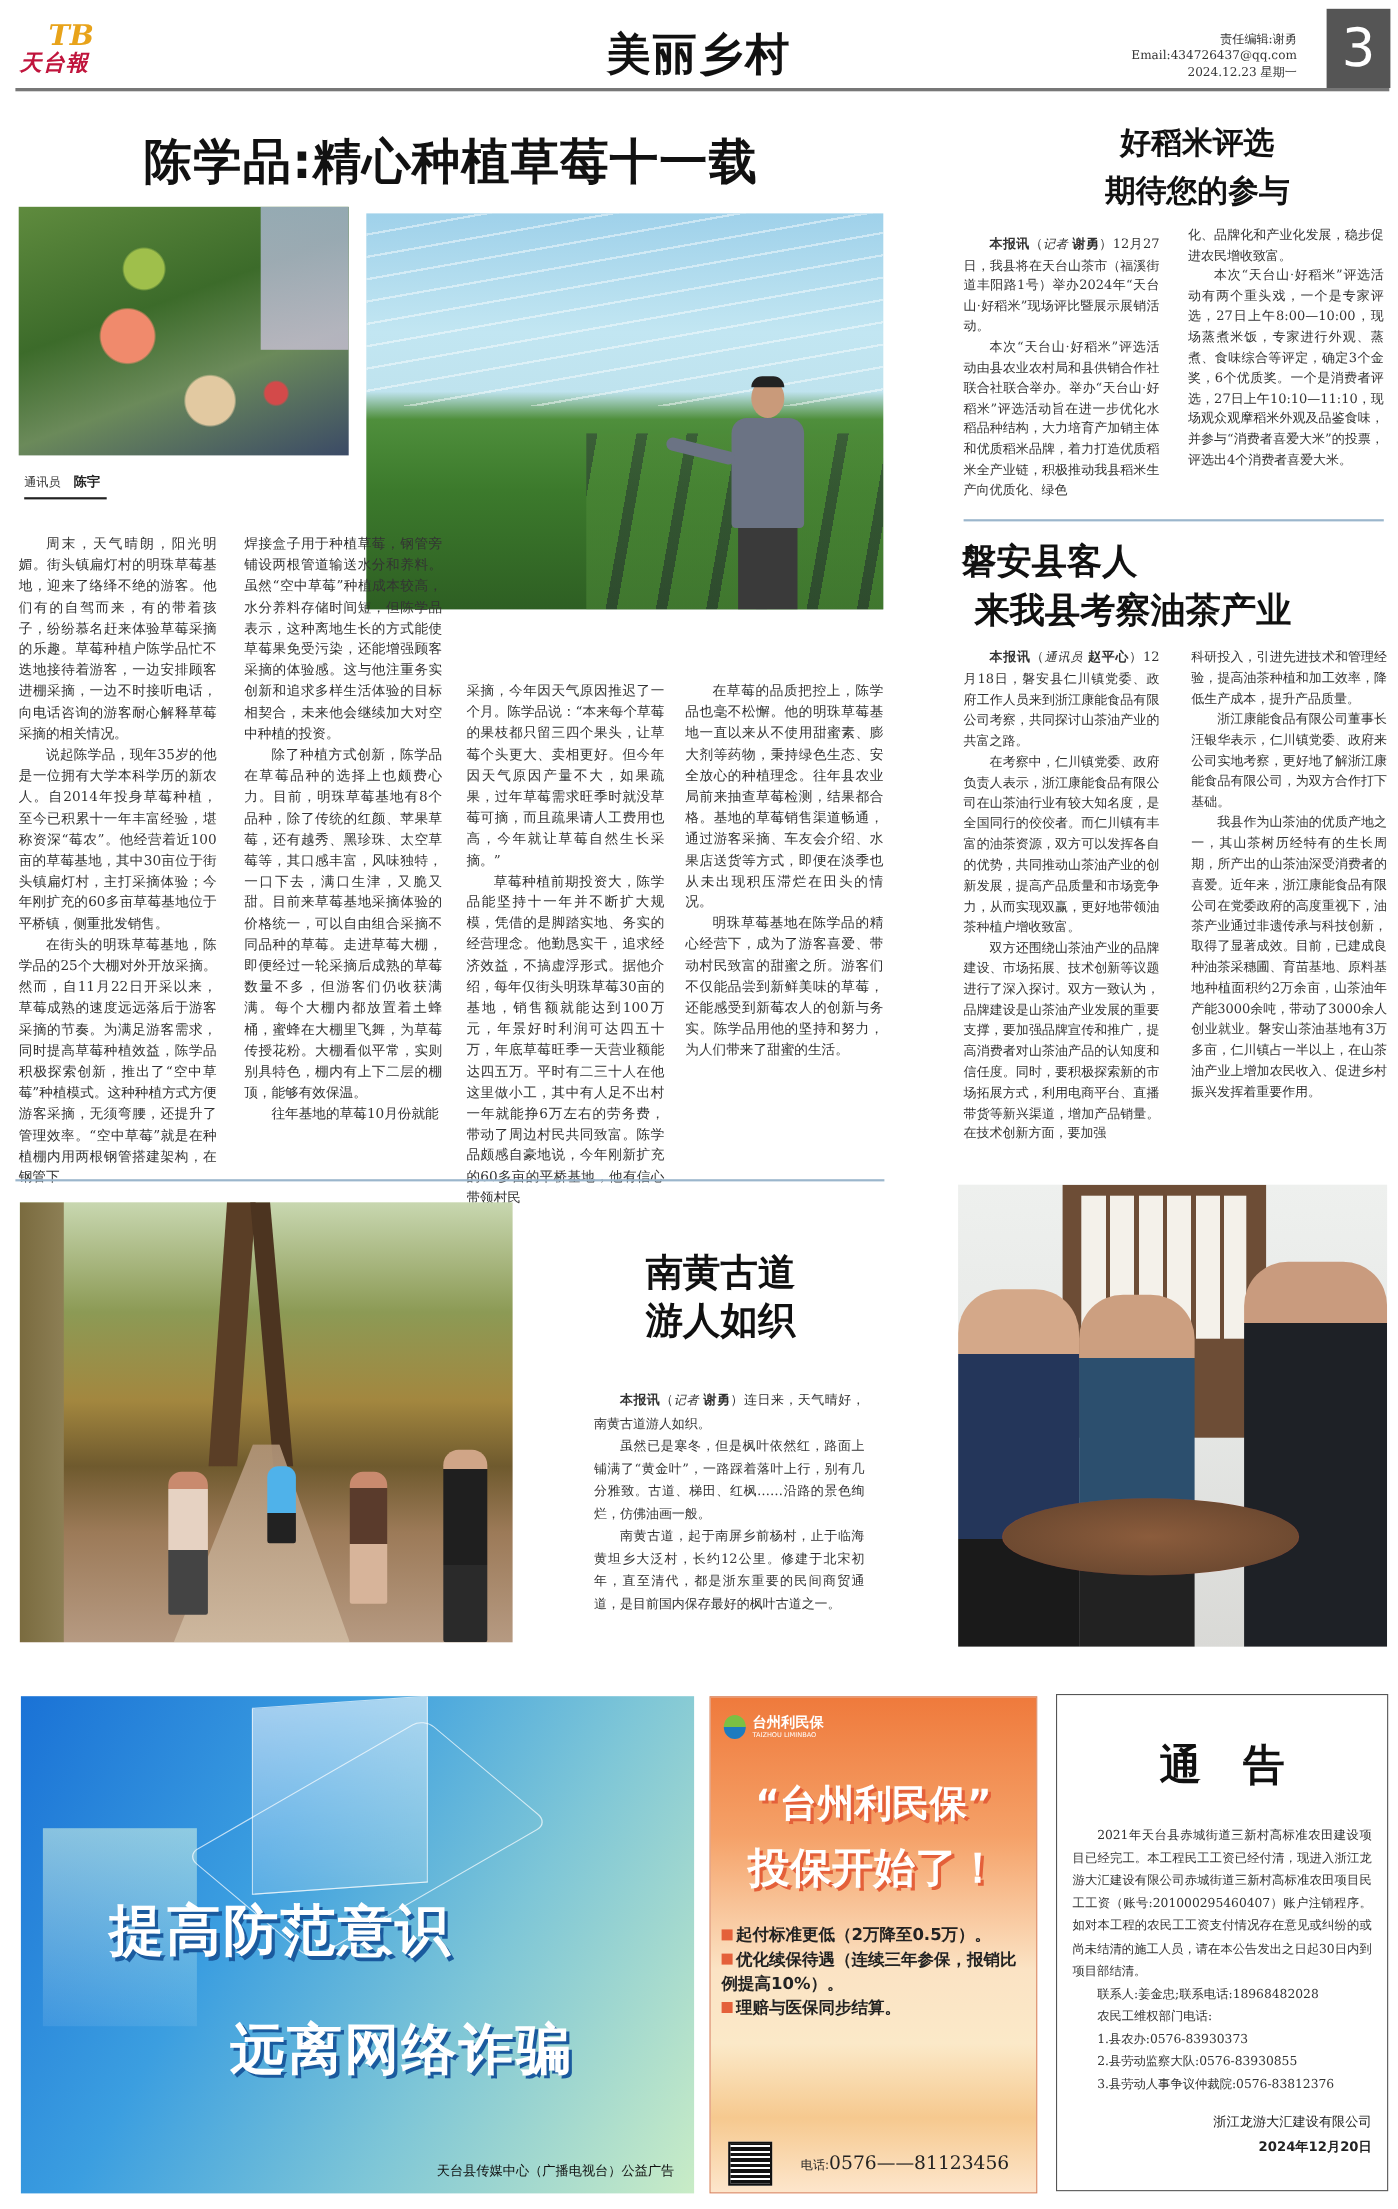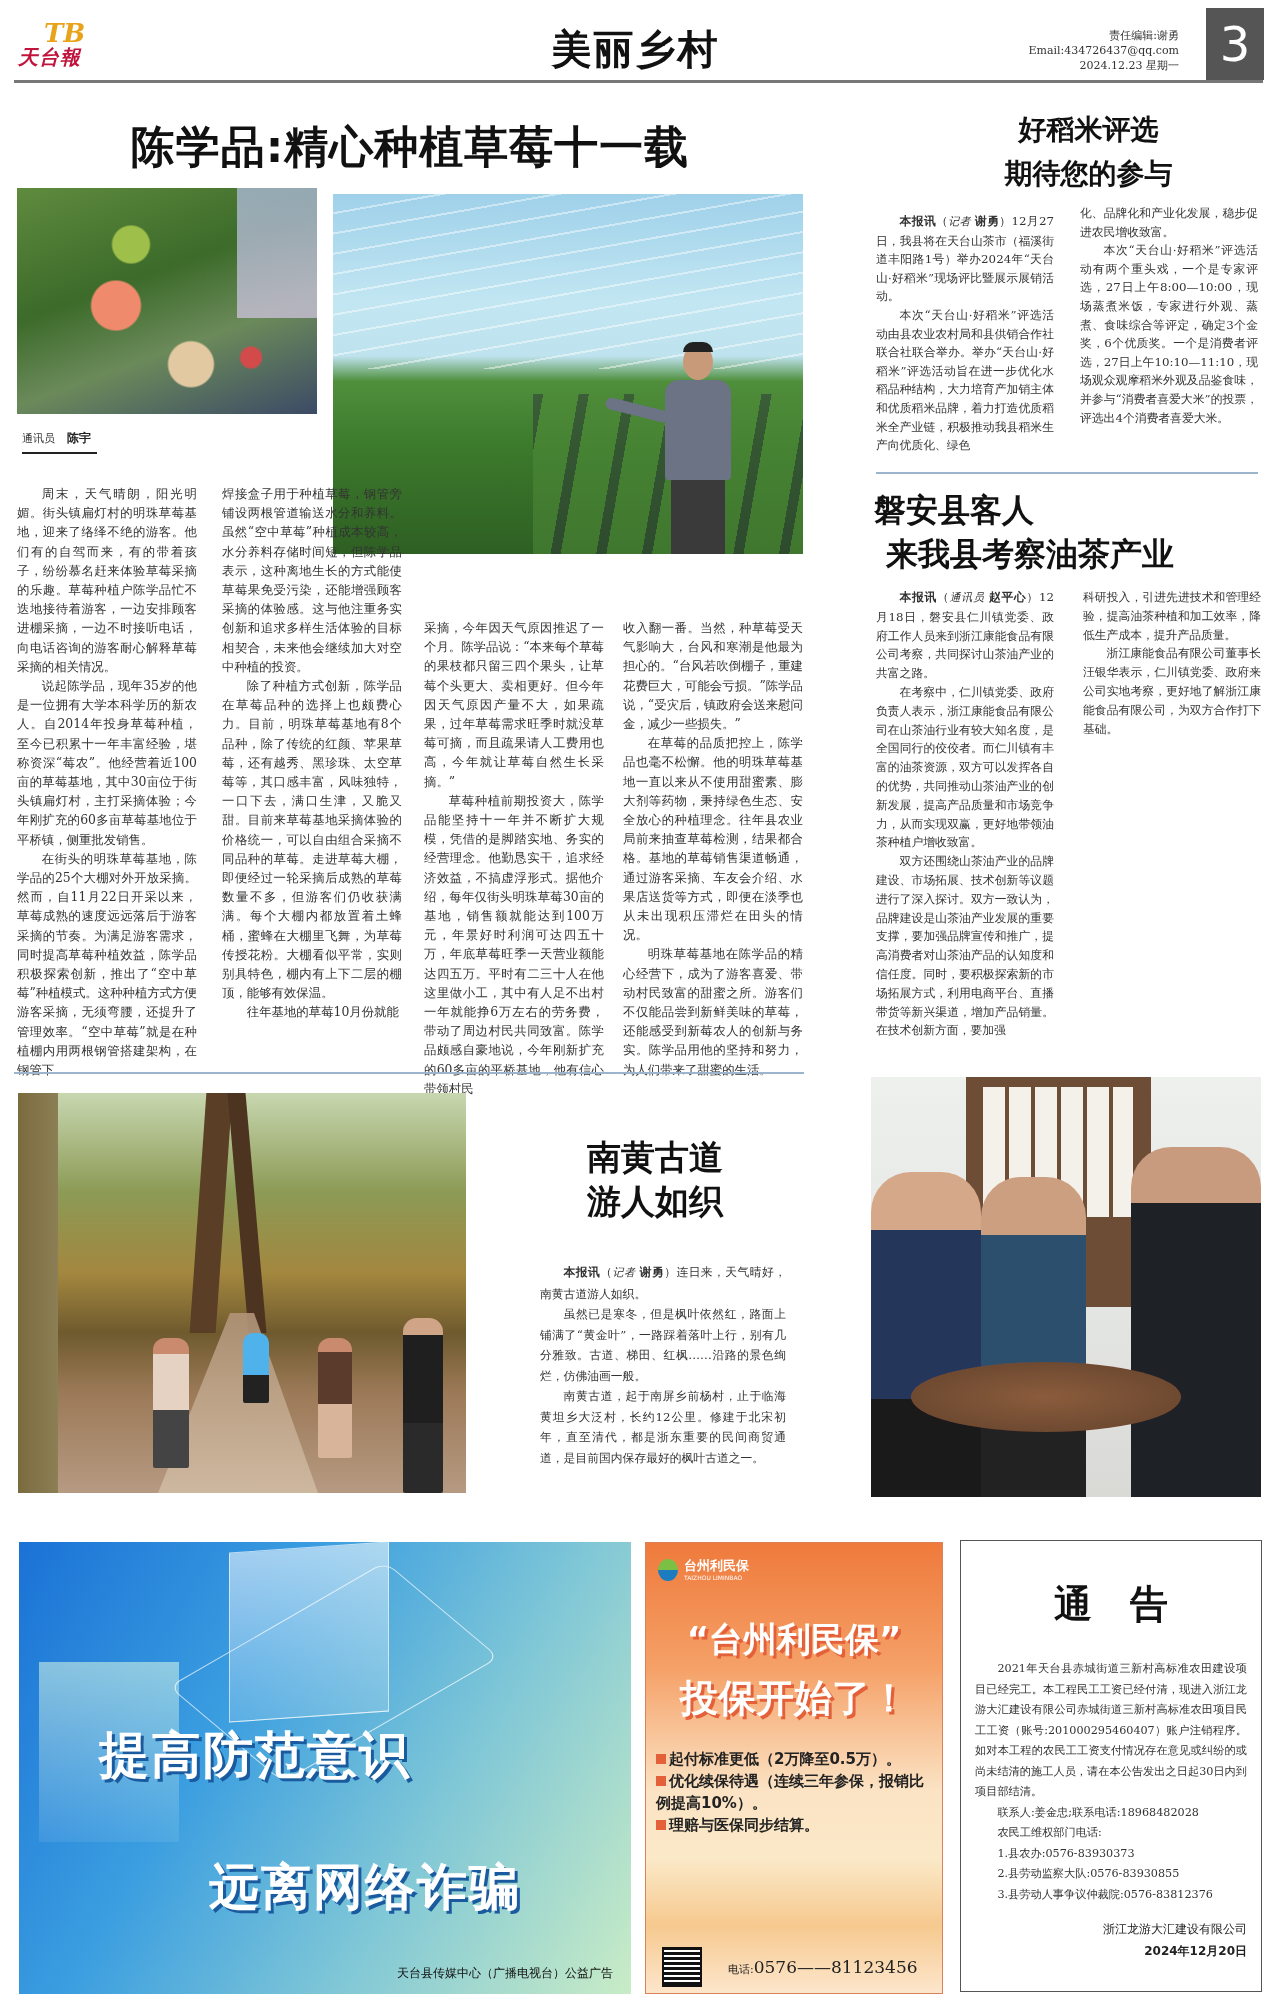--- a/index.html
+++ b/index.html
@@ -82,21 +82,20 @@
 <div class="col" style="left:222px;top:484px;width:180px;">
   <p style="text-indent:0">焊接盒子用于种植草莓，钢管旁铺设两根管道输送水分和养料。虽然“空中草莓”种植成本较高，水分养料存储时间短，但陈学品表示，这种离地生长的方式能使草莓果免受污染，还能增强顾客采摘的体验感。这与他注重务实创新和追求多样生活体验的目标相契合，未来他会继续加大对空中种植的投资。</p>
   <p>除了种植方式创新，陈学品在草莓品种的选择上也颇费心力。目前，明珠草莓基地有8个品种，除了传统的红颜、苹果草莓，还有越秀、黑珍珠、太空草莓等，其口感丰富，风味独特，一口下去，满口生津，又脆又甜。目前来草莓基地采摘体验的价格统一，可以自由组合采摘不同品种的草莓。走进草莓大棚，即便经过一轮采摘后成熟的草莓数量不多，但游客们仍收获满满。每个大棚内都放置着土蜂桶，蜜蜂在大棚里飞舞，为草莓传授花粉。大棚看似平常，实则别具特色，棚内有上下二层的棚顶，能够有效保温。</p>
   <p>往年基地的草莓10月份就能</p>
 </div>
 <div class="col" style="left:424px;top:618px;width:180px;">
   <p style="text-indent:0">采摘，今年因天气原因推迟了一个月。陈学品说：“本来每个草莓的果枝都只留三四个果头，让草莓个头更大、卖相更好。但今年因天气原因产量不大，如果疏果，过年草莓需求旺季时就没草莓可摘，而且疏果请人工费用也高，今年就让草莓自然生长采摘。”</p>
   <p>草莓种植前期投资大，陈学品能坚持十一年并不断扩大规模，凭借的是脚踏实地、务实的经营理念。他勤恳实干，追求经济效益，不搞虚浮形式。据他介绍，每年仅街头明珠草莓30亩的基地，销售额就能达到100万元，年景好时利润可达四五十万，年底草莓旺季一天营业额能达四五万。平时有二三十人在他这里做小工，其中有人足不出村一年就能挣6万左右的劳务费，带动了周边村民共同致富。陈学品颇感自豪地说，今年刚新扩充的60多亩的平桥基地，他有信心带领村民</p>
 </div>
 <div class="col" style="left:623px;top:618px;width:180px;">
-  <p style="text-indent:0">收入翻一番。当然，种草莓受天气影响大，台风和寒潮是他最为担心的。“台风若吹倒棚子，重建花费巨大，可能会亏损。”陈学品说，“受灾后，镇政府会送来慰问金，减少一些损失。”</p>
   <p>在草莓的品质把控上，陈学品也毫不松懈。他的明珠草莓基地一直以来从不使用甜蜜素、膨大剂等药物，秉持绿色生态、安全放心的种植理念。往年县农业局前来抽查草莓检测，结果都合格。基地的草莓销售渠道畅通，通过游客采摘、车友会介绍、水果店送货等方式，即便在淡季也从未出现积压滞烂在田头的情况。</p>
   <p>明珠草莓基地在陈学品的精心经营下，成为了游客喜爱、带动村民致富的甜蜜之所。游客们不仅能品尝到新鲜美味的草莓，还能感受到新莓农人的创新与务实。陈学品用他的坚持和努力，为人们带来了甜蜜的生活。</p>
 </div>
 
 <div class="abs hl" style="left:883px;width:411px;top:108px;text-align:center;font-size:28px;line-height:44px;">
   <div>好稻米评选</div>
   <div>期待您的参与</div>
 </div>
 <div class="col lead" style="left:876px;top:212px;width:178px;font-size:11.8px;line-height:18.6px;">
   <p><b>本报讯</b>（<i>记者</i> <b>谢勇</b>）<span>12月27日，我县将在天台山茶市（福溪街道丰阳路1号）举办2024年“天台山·好稻米”现场评比暨展示展销活动。</span></p>
@@ -113,20 +112,21 @@
   <div style="padding-left:12px;">来我县考察油茶产业</div>
 </div>
 <div class="col lead" style="left:876px;top:588px;width:178px;font-size:11.8px;line-height:18.8px;">
   <p><b>本报讯</b>（<i>通讯员</i> <b>赵平心</b>）<span>12月18日，磐安县仁川镇党委、政府工作人员来到浙江康能食品有限公司考察，共同探讨山茶油产业的共富之路。</span></p>
   <p>在考察中，仁川镇党委、政府负责人表示，浙江康能食品有限公司在山茶油行业有较大知名度，是全国同行的佼佼者。而仁川镇有丰富的油茶资源，双方可以发挥各自的优势，共同推动山茶油产业的创新发展，提高产品质量和市场竞争力，从而实现双赢，更好地带领油茶种植户增收致富。</p>
   <p>双方还围绕山茶油产业的品牌建设、市场拓展、技术创新等议题进行了深入探讨。双方一致认为，品牌建设是山茶油产业发展的重要支撑，要加强品牌宣传和推广，提高消费者对山茶油产品的认知度和信任度。同时，要积极探索新的市场拓展方式，利用电商平台、直播带货等新兴渠道，增加产品销量。在技术创新方面，要加强</p>
 </div>
 <div class="col" style="left:1083px;top:588px;width:178px;font-size:11.8px;line-height:18.8px;">
   <p style="text-indent:0">科研投入，引进先进技术和管理经验，提高油茶种植和加工效率，降低生产成本，提升产品质量。</p>
   <p>浙江康能食品有限公司董事长汪银华表示，仁川镇党委、政府来公司实地考察，更好地了解浙江康能食品有限公司，为双方合作打下基础。</p>
+  <p>我县作为山茶油的优质产地之一，其山茶树历经特有的生长周期，所产出的山茶油深受消费者的喜爱。近年来，浙江康能食品有限公司在党委政府的高度重视下，油茶产业通过非遗传承与科技创新，取得了显著成效。目前，已建成良种油茶采穗圃、育苗基地、原料基地种植面积约2万余亩，山茶油年产能3000余吨，带动了3000余人创业就业。磐安山茶油基地有3万多亩，仁川镇占一半以上，在山茶油产业上增加农民收入、促进乡村振兴发挥着重要作用。</p>
 </div>
 
 <div class="abs hr-blue" style="left:14px;top:1072px;width:790px;"></div>
 
 <div class="photo" style="left:18px;top:1093px;width:448px;height:400px;background:linear-gradient(180deg,#c8d7b0 0%,#8c9a55 25%,#a3873f 45%,#6f5a2e 60%,#9c7a58 75%,#b69a82 100%);">
   <div style="position:absolute;left:0;top:0;width:40px;height:100%;background:linear-gradient(90deg,#7a6b3f,#8d7f55);"></div>
   <div style="position:absolute;left:180px;top:0;width:26px;height:240px;background:#5a3e26;transform:skewX(-4deg);"></div>
   <div style="position:absolute;left:220px;top:0;width:18px;height:240px;background:#4c3420;transform:skewX(5deg);"></div>
   <div style="position:absolute;left:140px;top:220px;width:160px;height:180px;background:linear-gradient(180deg,#b19478,#d0bba2);clip-path:polygon(45% 0,60% 0,100% 100%,0 100%);opacity:.9;"></div>
   <div style="position:absolute;left:135px;top:245px;width:36px;height:130px;background:linear-gradient(180deg,#c98a6e 0 12%,#e6d2c2 12% 55%,#444 55%);border-radius:12px 12px 2px 2px;"></div>
@@ -152,21 +152,21 @@
   <div style="position:absolute;left:110px;top:100px;width:105px;height:320px;background:linear-gradient(180deg,#cc9f80 0 18%,#2c4f6e 18% 65%,#222 65%);border-radius:40px 40px 0 0;"></div>
   <div style="position:absolute;left:260px;top:70px;width:130px;height:350px;background:linear-gradient(180deg,#c99b7e 0 16%,#1e2126 16%);border-radius:40px 40px 0 0;"></div>
   <div style="position:absolute;left:40px;top:285px;width:270px;height:70px;border-radius:50%;background:radial-gradient(ellipse,#8b5c3c 0%,#6e4a31 70%,#b5473c 72%,#8e3a30 100%);"></div>
 </div>
 
 <div class="photo" style="left:19px;top:1542px;width:612px;height:452px;background:linear-gradient(120deg,#1a72d6 0%,#3b9ee0 35%,#7ec6d7 65%,#c9ecc6 100%);">
   <div style="position:absolute;left:210px;top:5px;width:160px;height:170px;background:linear-gradient(180deg,rgba(255,255,255,.55),rgba(255,255,255,.15));transform:skewY(-4deg);border:1px solid rgba(255,255,255,.6);"></div>
   <div style="position:absolute;left:20px;top:120px;width:140px;height:180px;background:linear-gradient(180deg,rgba(220,250,230,.55),rgba(255,255,255,.08));"></div>
   <div style="position:absolute;left:190px;top:60px;width:250px;height:140px;border:1px solid rgba(255,255,255,.7);border-radius:12px;transform:rotate(-30deg) skewX(20deg);"></div>
   <div class="sans" style="position:absolute;left:80px;top:180px;font-size:50px;font-weight:bold;color:#fff;text-shadow:3px 3px 0 #1a5a9e;letter-spacing:2px;">提高防范意识</div>
-  <div class="sans" style="position:absolute;left:190px;top:288px;font-size:50px;font-weight:bold;color:#fff;text-shadow:3px 3px 0 #1a5a9e;letter-spacing:2px;margin-top:24px;">远离网络诈骗</div>
+  <div class="sans" style="position:absolute;left:190px;top:288px;font-size:50px;font-weight:bold;color:#fff;text-shadow:3px 3px 0 #1a5a9e;letter-spacing:2px;">远离网络诈骗</div>
   <div class="sans" style="position:absolute;right:18px;bottom:12px;font-size:12px;color:#111;">天台县传媒中心（广播电视台）公益广告</div>
 </div>
 
 <div class="photo" style="left:645px;top:1542px;width:298px;height:452px;border:1px solid #d9825a;background:linear-gradient(180deg,#ef7a3c 0%,#f5a168 28%,#fbe3c4 55%,#fbe9c8 70%,#f6c98f 85%,#fde6cc 100%);">
   <div style="position:absolute;left:12px;top:16px;">
     <div style="position:absolute;left:0;top:0;width:20px;height:22px;border-radius:50%;background:linear-gradient(180deg,#7bc043 0 50%,#1d7bbf 50%);"></div>
     <div class="sans" style="position:absolute;left:26px;top:-2px;font-size:13px;font-weight:bold;color:#fff;white-space:nowrap;">台州利民保</div>
     <div class="sans" style="position:absolute;left:26px;top:15px;font-size:6px;color:#fff;white-space:nowrap;">TAIZHOU LIMINBAO</div>
   </div>
   <div class="sans" style="position:absolute;left:0;width:100%;top:74px;text-align:center;font-size:34px;font-weight:bold;color:#fff;text-shadow:3px 3px 0 #e4603a;">“台州利民保”</div>

